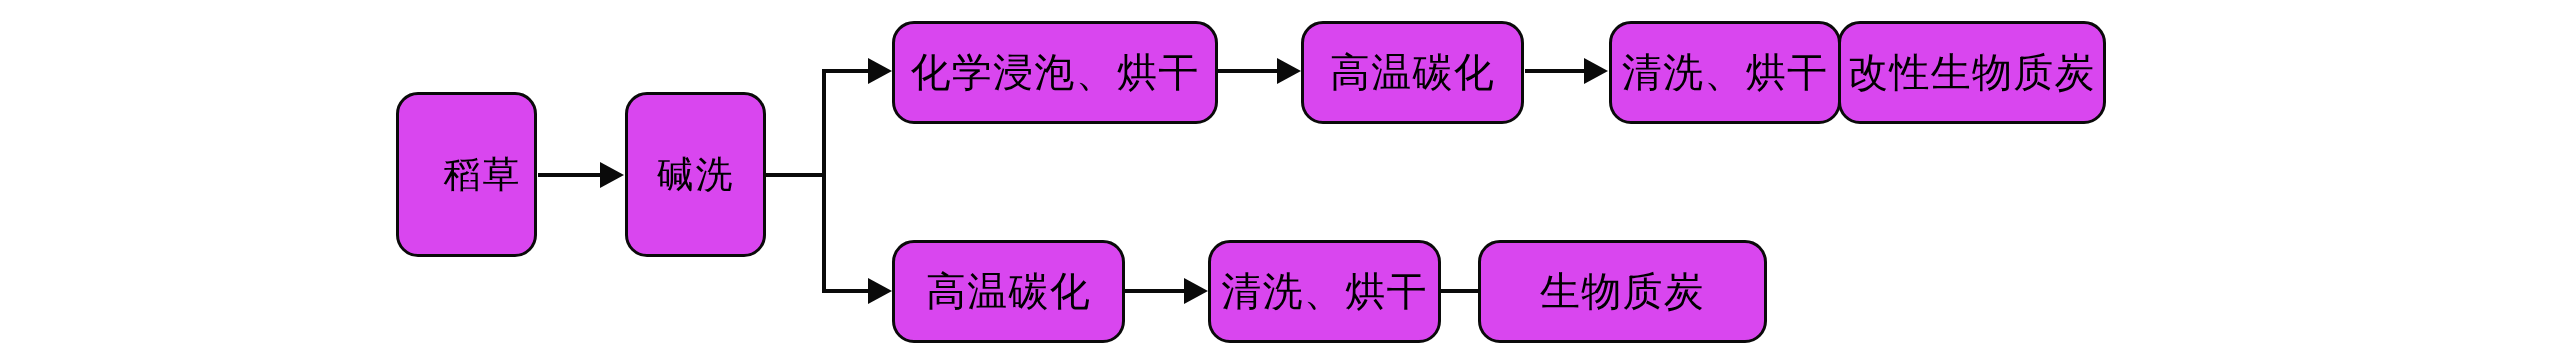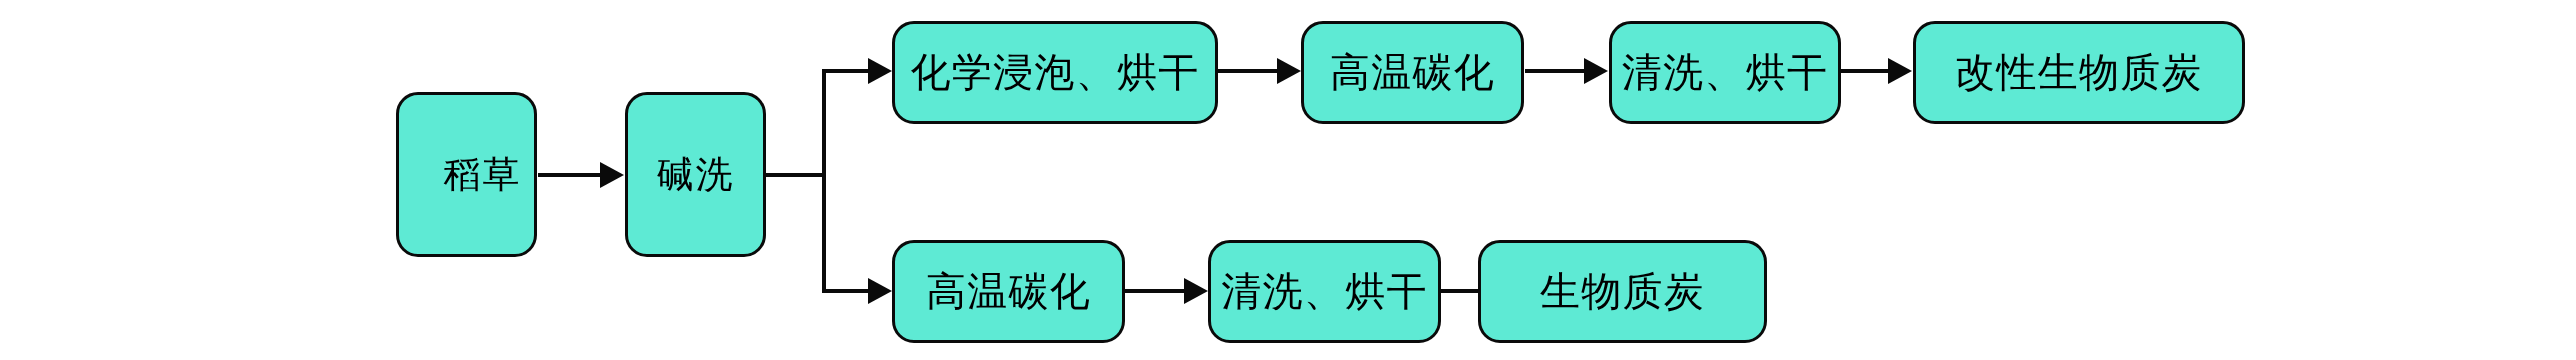--- a/index.html
+++ b/index.html
@@ -14,21 +14,21 @@
     background: #ffffff;
     font-family: "Liberation Serif", "DejaVu Serif", serif;
     color: #000000;
     overflow: hidden;
   }
   .node {
     position: absolute;
     box-sizing: border-box;
     border: 3.8px solid #0a0a0a;
     border-radius: 22px;
-    background: #5eead4;
+    background: #d946ef;
     display: flex;
     align-items: center;
     justify-content: center;
     text-align: center;
     font-size: 40px;
     letter-spacing: 1.3px;
     white-space: nowrap;
   }
   .node.two-line {
     flex-direction: column;
@@ -64,21 +64,21 @@
   #e-top-head          { left: 868px; top: 58px; }
   #n-chemical-soak-dry { left: 892px; top: 20.5px;  width: 326px; height: 103px; }
   #e34-line            { left: 1218px; top: 69px; width: 59px; }
   #e34-head            { left: 1277px; top: 58px; }
   #n-carbonization-top { left: 1301px; top: 20.5px;  width: 223px; height: 103px; }
   #e45-line            { left: 1525px; top: 69px; width: 60px; }
   #e45-head            { left: 1584px; top: 58px; }
   #n-wash-dry-top      { left: 1609px; top: 20.5px;  width: 232px; height: 103px; }
   #e56-line            { left: 1841px; top: 69px; width: 47px; }
   #e56-head            { left: 1888px; top: 58px; }
-  #n-modified-biochar  { left: 1913px; top: 20.5px;  width: 332px; height: 103px; }
+  #n-modified-biochar  { left: 1838px; top: 20.5px;  width: 268px; height: 103px; }
 
   
   #e-bot-line          { left: 822px; top: 289px; width: 46px; }
   #e-bot-head          { left: 868px; top: 278px; }
   #n-carbonization-bot { left: 892px; top: 240px; width: 233px; height: 103px; }
   #e78-line            { left: 1125px; top: 289px; width: 59px; }
   #e78-head            { left: 1184px; top: 278px; }
   #n-wash-dry-bot      { left: 1208px; top: 240px; width: 233px; height: 103px; }
   #e89-line            { left: 1441px; top: 289px; width: 48px; }
   #e89-head            { left: 1489px; top: 278px; }

